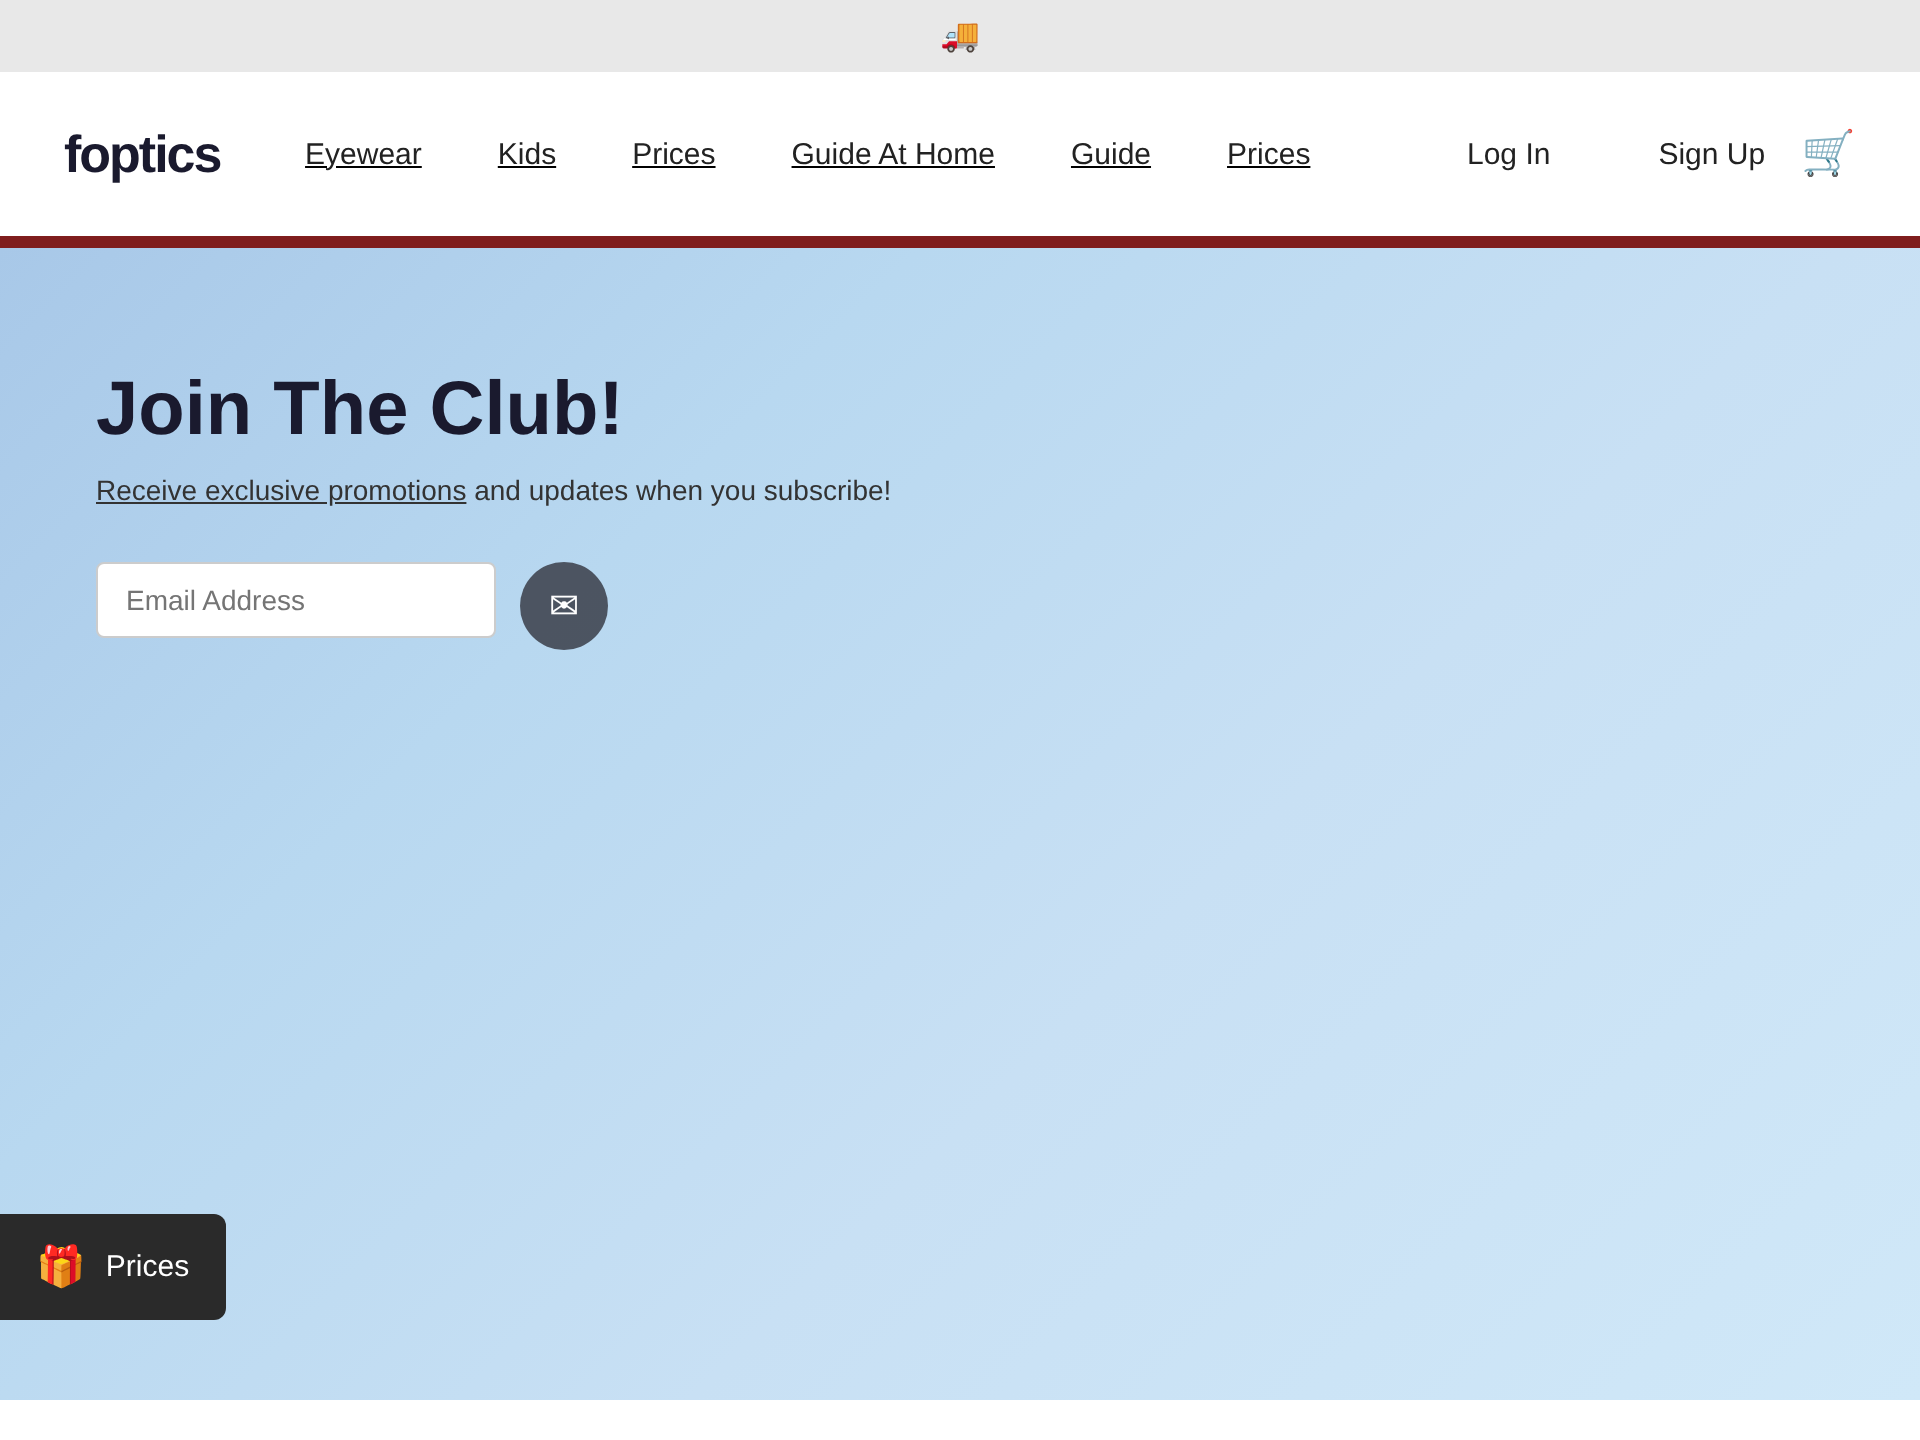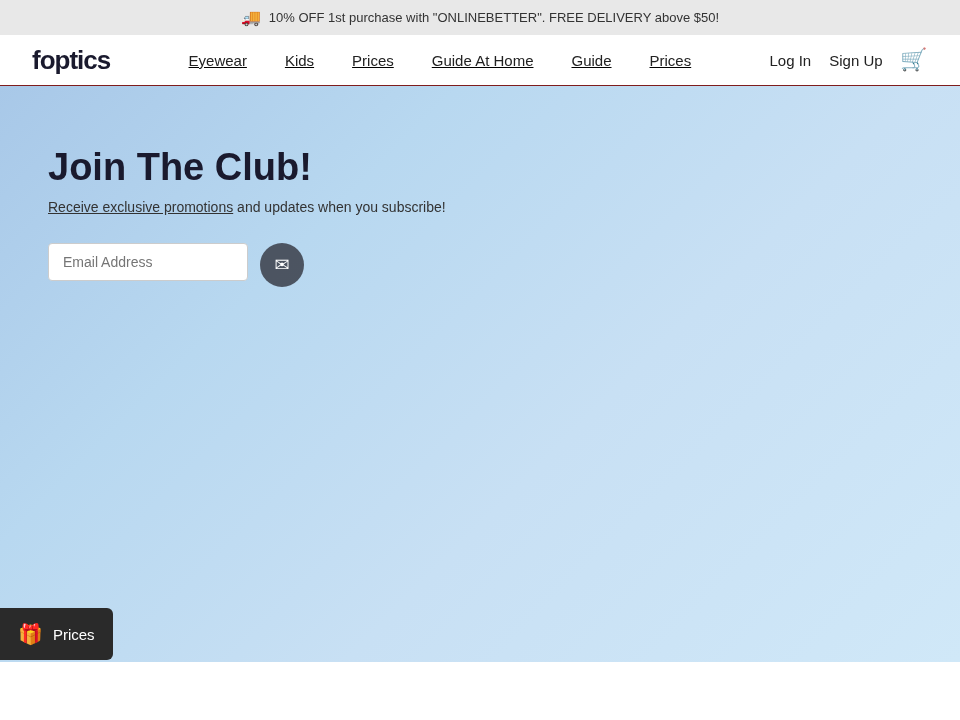--- a/index.html
+++ b/index.html
@@ -18,22 +18,22 @@
       gap: 8px;
     }
 
     
     .header {
       background: #fff;
       display: flex;
       align-items: center;
       justify-content: space-between;
       padding: 22px 32px;
-      border-bottom: 1px solid #7f1d1d;
-      height: 51px;
+      border-bottom: 6px solid #7f1d1d;
+      height: 88px;
     }
     .logo {
       font-size: 26px;
       font-weight: 900;
       color: #1a1a2e;
       letter-spacing: -1px;
     }
     .nav {
       display: flex;
       gap: 38px;
@@ -48,20 +48,21 @@
     .header-right {
       display: flex;
       align-items: center;
       gap: 18px;
     }
     .header-right a {
       text-decoration: none;
       color: #222;
       font-size: 15px;
       cursor: pointer;
+      margin-left: 36px;
     }
     .cart-icon {
       font-size: 22px;
       cursor: pointer;
       color: #222;
     }
 
     
     .hero {
       background: linear-gradient(135deg, #a8c8e8 0%, #b8d8f0 30%, #c8e0f4 60%, #d0e8f8 100%);
@@ -135,21 +136,20 @@
     }
 
     
     .truck-icon { font-size: 16px; }
   </style>
 </head>
 <body>
 
 <div class="top-banner">
   <span class="truck-icon">🚚</span>
-  <span>10% OFF 1st purchase with "ONLINEBETTER". FREE DELIVERY above $50!</span>
 </div>
 
 <header class="header">
   <div class="logo">foptics</div>
 
   <nav class="nav">
     <a>Eyewear</a>
     <a>Kids</a>
     <a>Prices</a>
     <a>Guide At Home</a>

